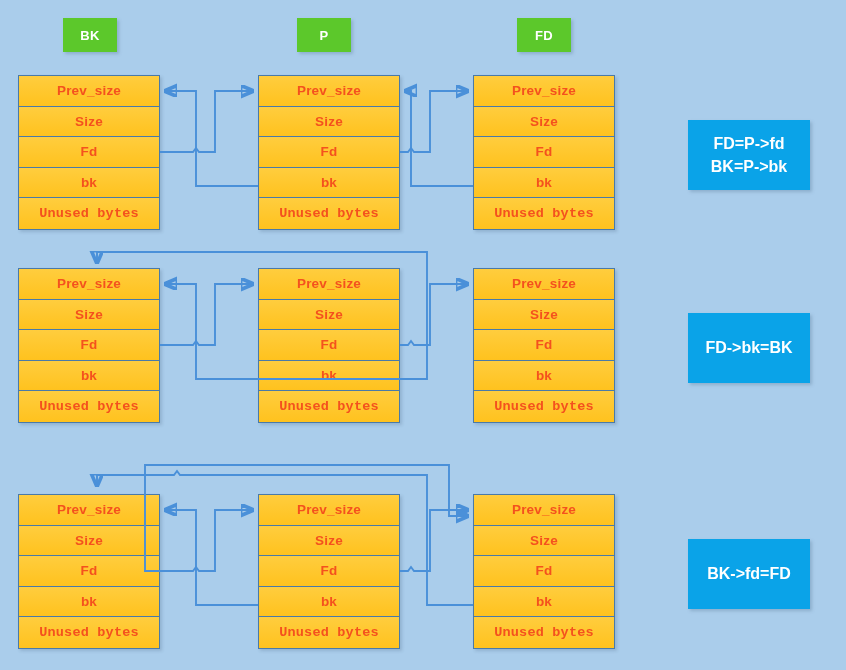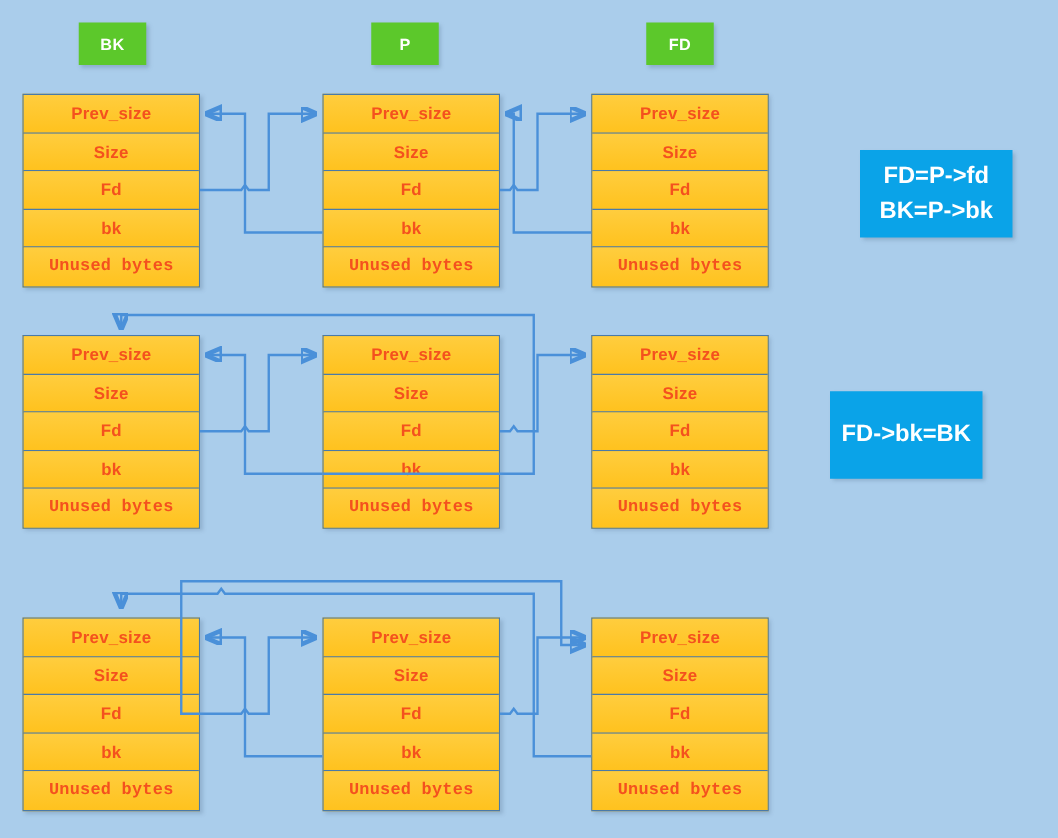--- a/index.html
+++ b/index.html
@@ -45,21 +45,21 @@
     border-bottom:1.5px solid #4a7aa8;
     letter-spacing:.2px;
   }
   .chunk .fld:last-child{border-bottom:none;font-family:Liberation Mono, monospace;}
 
   
   .note{
     position:absolute;
     background:#0aa3e8;
     color:#ffffff;
-    font-size:19px;
+    font-size:16px;
     font-weight:bold;
     display:flex;flex-direction:column;align-items:center;justify-content:center;
     box-shadow:2px 2px 3px rgba(90,120,150,.35);
     line-height:1.45;
   }
 
   
   svg.wires{
     position:absolute;left:0;top:0;width:846px;height:670px;
     pointer-events:none;
@@ -117,21 +117,21 @@
     <div class="fld">bk</div>
     <div class="fld">Unused bytes</div>
   </div>
   <div class="chunk" style="left:473px;top:268px;">
     <div class="fld">Prev_size</div>
     <div class="fld">Size</div>
     <div class="fld">Fd</div>
     <div class="fld">bk</div>
     <div class="fld">Unused bytes</div>
   </div>
-  <div class="note" style="left:664px;top:313px;width:122px;height:70px;align-items:center;">
+  <div class="note" style="left:688px;top:313px;width:122px;height:70px;align-items:center;">
     <div>FD-&gt;bk=BK</div>
   </div>
 
   <div class="chunk" style="left:18px;top:494px;">
     <div class="fld">Prev_size</div>
     <div class="fld">Size</div>
     <div class="fld">Fd</div>
     <div class="fld">bk</div>
     <div class="fld">Unused bytes</div>
   </div>
@@ -141,20 +141,23 @@
     <div class="fld">Fd</div>
     <div class="fld">bk</div>
     <div class="fld">Unused bytes</div>
   </div>
   <div class="chunk" style="left:473px;top:494px;">
     <div class="fld">Prev_size</div>
     <div class="fld">Size</div>
     <div class="fld">Fd</div>
     <div class="fld">bk</div>
     <div class="fld">Unused bytes</div>
+  </div>
+  <div class="note" style="left:688px;top:539px;width:122px;height:70px;">
+    <div>BK-&gt;fd=FD</div>
   </div>
 
   <svg class="wires" viewBox="0 0 846 670">
     <defs>
       <marker id="ah" markerWidth="7" markerHeight="7" refX="6" refY="3" orient="auto" markerUnits="strokeWidth">
         <path d="M0,0 L7,3 L0,6 z" fill="#4a90d9" stroke="none"></path>
       </marker>
     </defs>
 
     <g>

